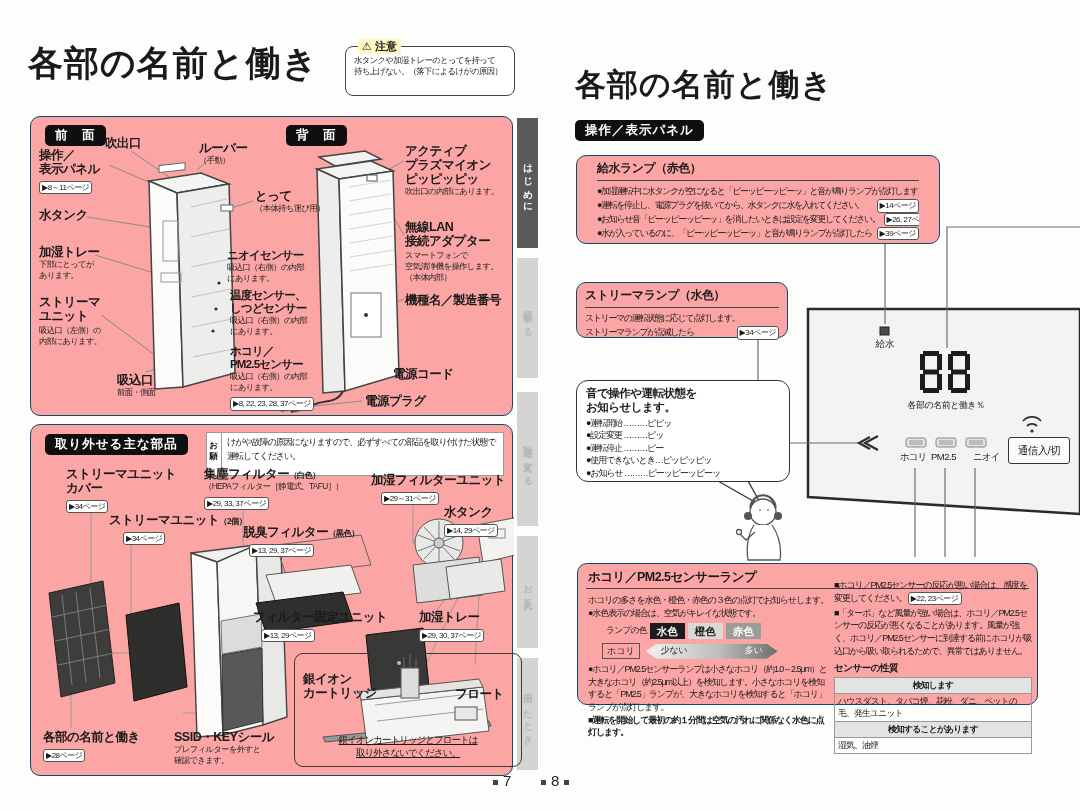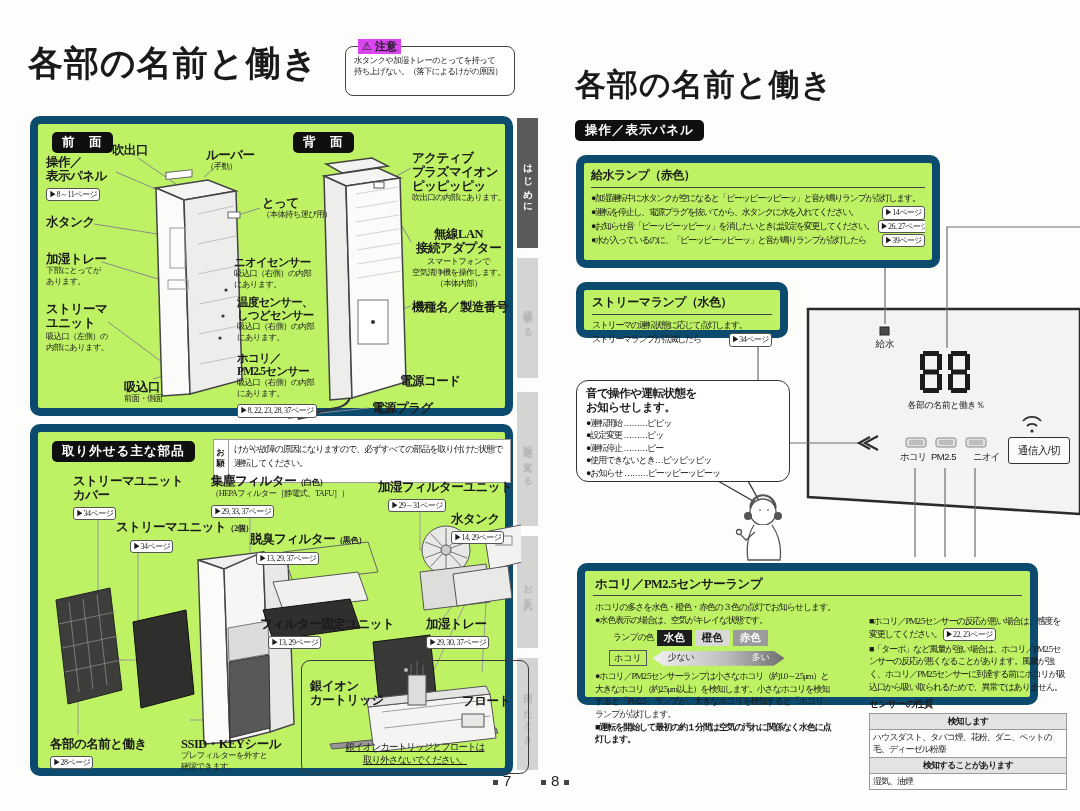--- a/index.html
+++ b/index.html
@@ -6,21 +6,21 @@
   body{
     width:1080px;height:811px;position:relative;overflow:hidden;
     background:#fdfdfc;color:#1a1a1a;
     font-family:"Liberation Sans","DejaVu Sans",sans-serif;
   }
   .abs{position:absolute;}
   .z2{z-index:2;}
   .pagetitle{font-size:35px;font-weight:bold;letter-spacing:1px;white-space:nowrap;}
   .blabel{background:#0f0f0f;color:#fff;font-weight:bold;font-size:12.5px;
     padding:2px 10px;border-radius:5px;white-space:nowrap;letter-spacing:1px;}
-  .rbox{border:8px solid #0c4a6e;border-radius:10px;background:#bef264;box-sizing:border-box;font-family:Liberation Serif, serif;}
+  .rbox{border:1px solid #0c4a6e;border-radius:10px;background:#fca5a5;box-sizing:border-box;}
   .thinbox{border:1.5px solid #3a3a3a;border-radius:9px;background:#fff;box-sizing:border-box;}
   .bl{font-weight:bold;font-size:12.5px;letter-spacing:-0.5px;line-height:1.12;white-space:nowrap;}
   .bls{font-weight:bold;font-size:11.5px;letter-spacing:-0.8px;line-height:1.12;white-space:nowrap;}
   .sub{font-size:8.3px;letter-spacing:-0.6px;line-height:1.3;white-space:nowrap;color:#222;}
   .pbadge{display:inline-block;font-size:8px;letter-spacing:-0.5px;border:1px solid #555;
     border-radius:3px;padding:0 2px;background:#fff;white-space:nowrap;line-height:1.4;}
   .boxtitle{font-weight:bold;font-size:12px;letter-spacing:-0.5px;white-space:nowrap;}
   .hrline{border-top:1px solid #444;margin:3px 0 4px 0;}
   .row{display:flex;justify-content:space-between;align-items:center;
     font-size:9px;letter-spacing:-1.4px;line-height:1.55;white-space:nowrap;overflow:hidden;}
@@ -38,21 +38,21 @@
   table.sensor{border-collapse:collapse;width:198px;margin-top:2px;}
   table.sensor th,table.sensor td{border:1px solid #999;font-size:8.8px;letter-spacing:-0.8px;padding:1.5px 3px;}
   table.sensor th{background:#e3e3e2;text-align:center;font-weight:bold;}
   .sq{display:inline-block;width:5px;height:5px;background:#444;margin:0 5px 1px 5px;}
   .pagenum{font-size:15px;color:#222;white-space:nowrap;}
   .onegai{display:flex;border:1px solid #9a9a9a;background:#fff;box-sizing:border-box;}
   .onegai .vlabel{writing-mode:vertical-rl;font-size:8.5px;font-weight:bold;letter-spacing:1px;
     border-right:1px solid #9a9a9a;padding:2px 1px;display:flex;align-items:center;}
   .onegai .otext{font-size:9px;letter-spacing:-1px;line-height:1.5;padding:3px 5px;}
   .cautionbox{border:1.5px solid #444;border-radius:8px;background:#fff;box-sizing:border-box;}
-  .cautionlabel{position:absolute;top:-8px;left:12px;background:#d946ef;padding:0 4px;
+  .cautionlabel{position:absolute;top:-8px;left:12px;background:#fef9c3;padding:0 4px;
     font-size:11px;font-weight:bold;white-space:nowrap;}
   .bubble{border:1.5px solid #333;border-radius:12px;background:#fff;box-sizing:border-box;}
   .commbtn{border:1.5px solid #333;border-radius:3px;background:#fbfbfa;text-align:center;
     font-size:10.5px;letter-spacing:-0.5px;box-sizing:border-box;}
   svg{display:block;}
 </style>
 </head>
 <body>
 
 <div class="abs pagetitle z2" style="left:28px;top:40px;">各部の名前と働き</div>
@@ -176,21 +176,21 @@
     <div class="sub">吸込口（右側）の内部</div>
     <div class="sub">にあります。</div>
     <div class="pbadge">▶8, 22, 23, 28, 37ページ</div>
   </div>
   <div class="abs" style="left:374px;top:27px;">
     <div class="bl">アクティブ</div>
     <div class="bl">プラズマイオン</div>
     <div class="bl">ピッピッピッ</div>
     <div class="sub">吹出口の内部にあります。</div>
   </div>
-  <div class="abs" style="left:374px;top:103px;text-align:center;">
+  <div class="abs" style="left:374px;top:103px;">
     <div class="bl">無線LAN</div>
     <div class="bl">接続アダプター</div>
     <div class="sub" style="margin-top:2px;">スマートフォンで</div>
     <div class="sub">空気清浄機を操作します。</div>
     <div class="sub">（本体内部）</div>
   </div>
   <div class="abs bl" style="left:374px;top:176px;">機種名／製造番号</div>
   <div class="abs bl" style="left:362px;top:250px;">電源コード</div>
   <div class="abs bl" style="left:334px;top:277px;">電源プラグ</div>
 </div>
@@ -409,21 +409,21 @@
     <path d="M205,532 L196,540 L190,534" fill="none"></path>
     <circle cx="189" cy="532" r="2.5" fill="#fff"></circle>
     <circle cx="210" cy="510" r="0.8" fill="#333" stroke="none"></circle>
     <circle cx="218" cy="510" r="0.8" fill="#333" stroke="none"></circle>
   </g>
 </svg>
 
 <div class="abs pagetitle z2" style="left:575px;top:64px;font-size:31px;">各部の名前と働き</div>
 <div class="abs blabel z2" style="left:575px;top:120px;">操作／表示パネル</div>
 
-<div class="abs rbox z2" style="left:576px;top:155px;width:364px;height:113px;padding:4px 7px;">
+<div class="abs rbox z2" style="left:576px;top:155px;width:364px;height:89px;padding:4px 20px;">
   <div class="boxtitle">給水ランプ（赤色）</div>
   <div class="hrline"></div>
   <div class="row">
       <span>●加湿運転中に水タンクが空になると「ピーッピーッピーッ」と音が鳴りランプが点灯します。</span>
     </div>
   <div class="row">
       <span>●運転を停止し、電源プラグを抜いてから、水タンクに水を入れてください。</span>
       <span class="pbadge">▶14ページ</span>
     </div>
   <div class="row">
@@ -484,31 +484,31 @@
       <span style="font-size:9px;border:1px solid #555;padding:0 4px;line-height:14px;">ホコリ</span>
       <span class="arrowband" style="width:132px;">
         <span style="font-size:8.8px;color:#222;">少ない</span>
         <span style="font-size:8.8px;color:#fff;">多い</span>
       </span>
     </div>
     <div class="p9" style="margin-top:4px;">●ホコリ／PM2.5センサーランプは小さなホコリ（約1.0～2.5μm）と大きなホコリ（約2.5μm以上）を検知します。小さなホコリを検知すると「PM2.5」ランプが、大きなホコリを検知すると「ホコリ」ランプが点灯します。</div>
     <div class="p9" style="font-weight:bold;">■運転を開始して最初の約１分間は空気の汚れに関係なく水色に点灯します。</div>
   </div>
 
-  <div class="abs" style="left:256px;top:44px;width:198px;margin-left:28px;">
+  <div class="abs" style="left:256px;top:15px;width:198px;">
     <div class="p9"><span>■ホコリ／PM2.5センサーの反応が悪い場合は、感度を変更してください。</span> <span class="pbadge">▶22, 23ページ</span></div>
     <div class="p9" style="margin-top:2px;">■「ターボ」など風量が強い場合は、ホコリ／PM2.5センサーの反応が悪くなることがあります。風量が強く、ホコリ／PM2.5センサーに到達する前にホコリが吸込口から吸い取られるためで、異常ではありません。</div>
     <div style="font-size:9.5px;font-weight:bold;letter-spacing:-0.5px;margin-top:5px;">センサーの性質</div>
     <table class="sensor">
       <tbody>
           <tr>
             <th>検知します</th>
           </tr>
       <tr>
-            <td>ハウスダスト、タバコ煙、花粉、ダニ、ペットの毛、ディーゼル粉塵</td>
+            <td>ハウスダスト、タバコ煙、花粉、ダニ、ペットの毛、発生ユニット</td>
           </tr>
       <tr>
             <th>検知することがあります</th>
           </tr>
       <tr>
             <td>湿気、油煙</td>
           </tr>
     </tbody>
       </table>
   </div>

